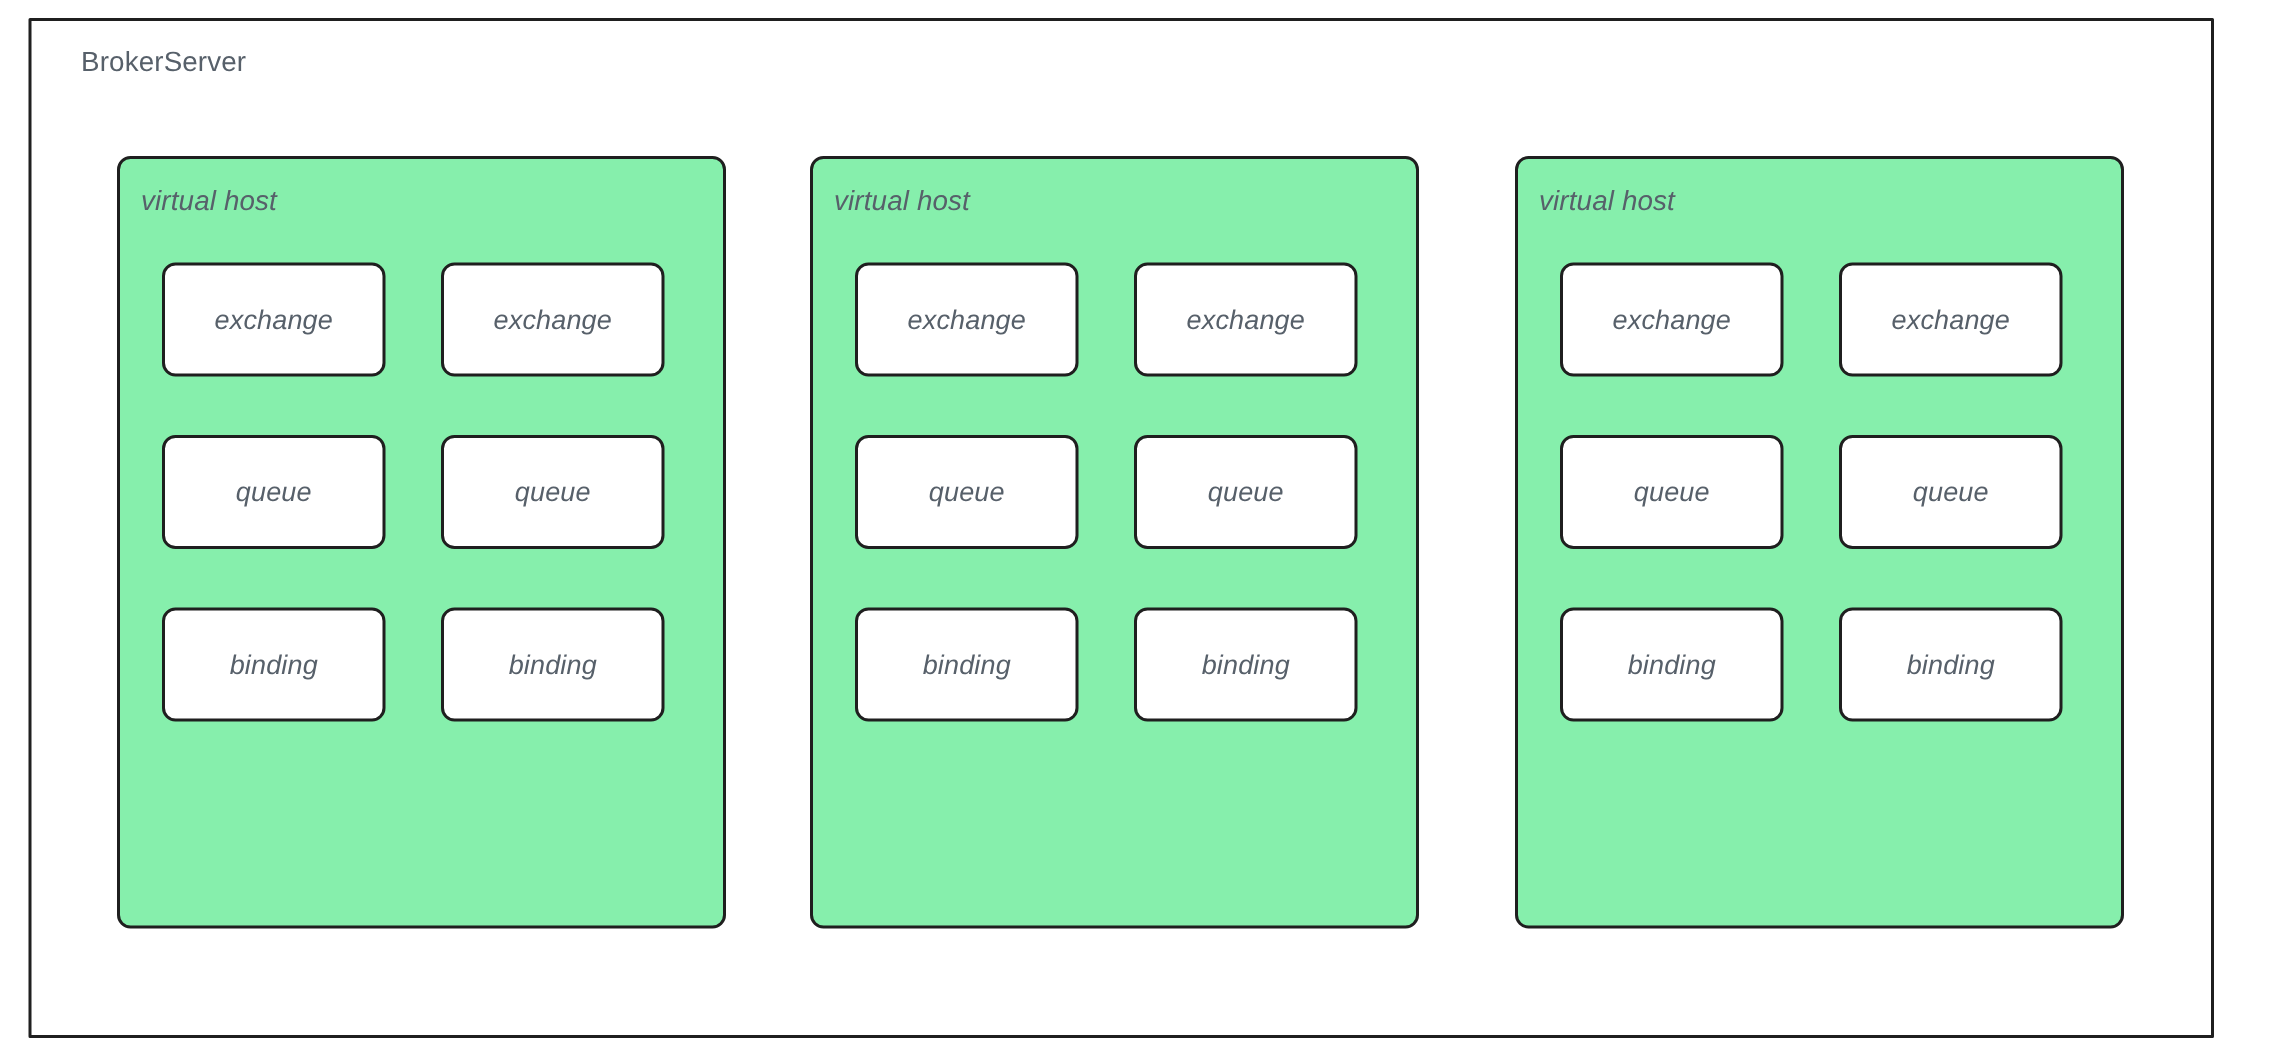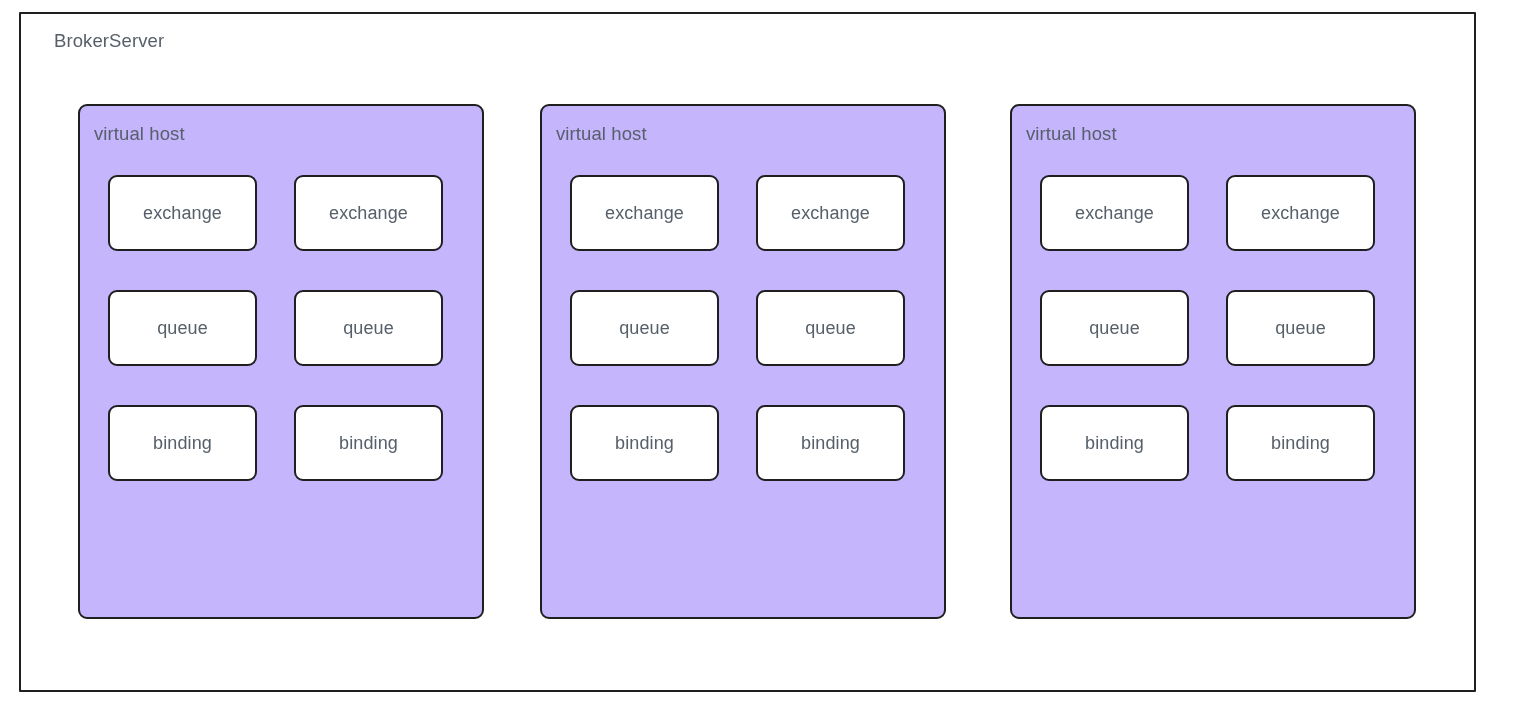--- a/index.html
+++ b/index.html
@@ -54,21 +54,22 @@
   }
 
   .vhost {
     position: absolute;
     top: 90px;
     width: 406px;
     height: 515px;
     box-sizing: border-box;
     border: 2.5px solid #1f1f1f;
     border-radius: 9px;
-    background: #c4b5fd;
+    background: #86efac;
+    font-style: italic;
   }
   .vhost.v0 { left: 57px; }
   .vhost.v1 { left: 519px; }
   .vhost.v2 { left: 989px; }
 
   .vhost-title {
     position: absolute;
     left: 14px;
     top: 17px;
     font-size: 18.5px;

